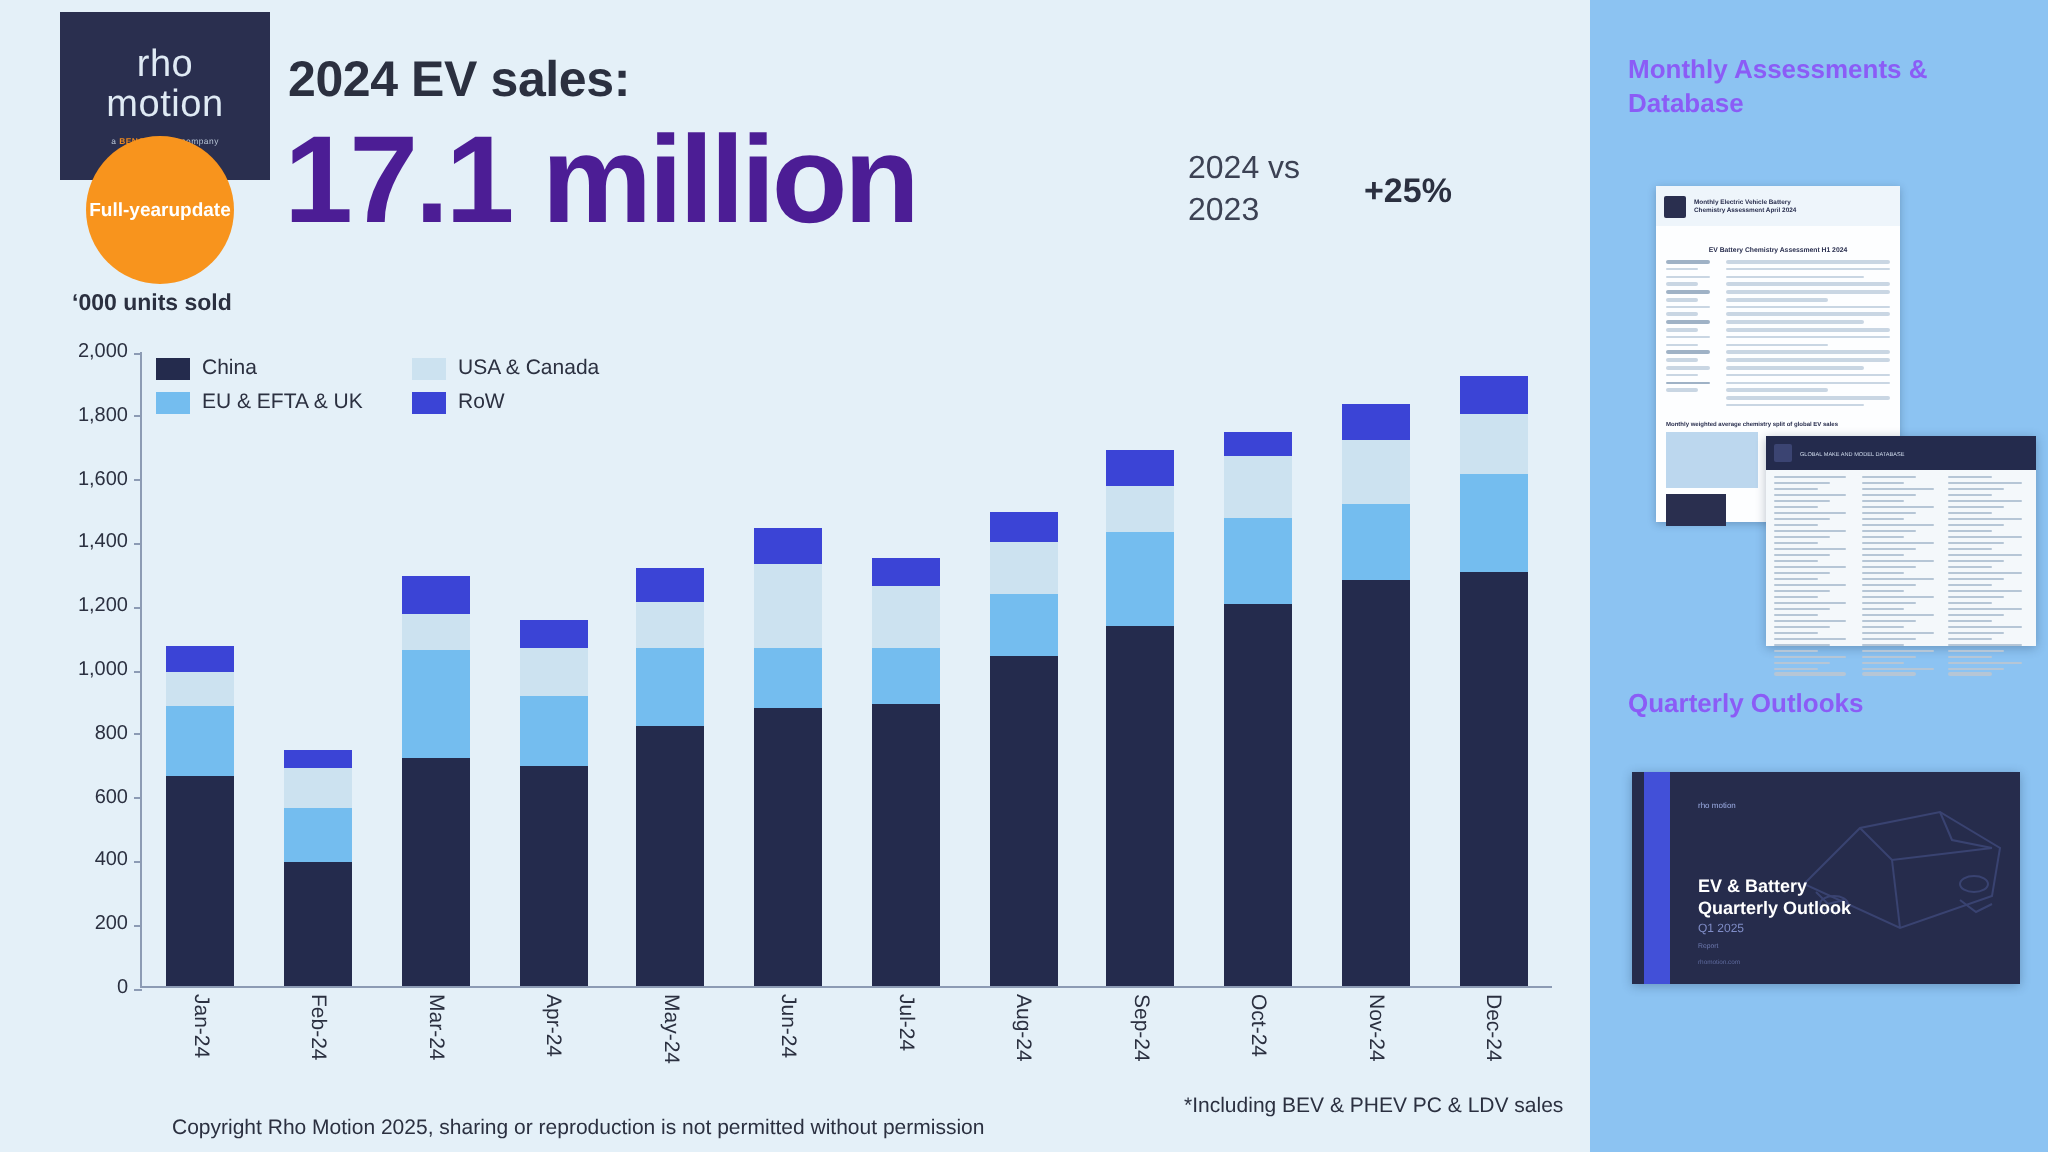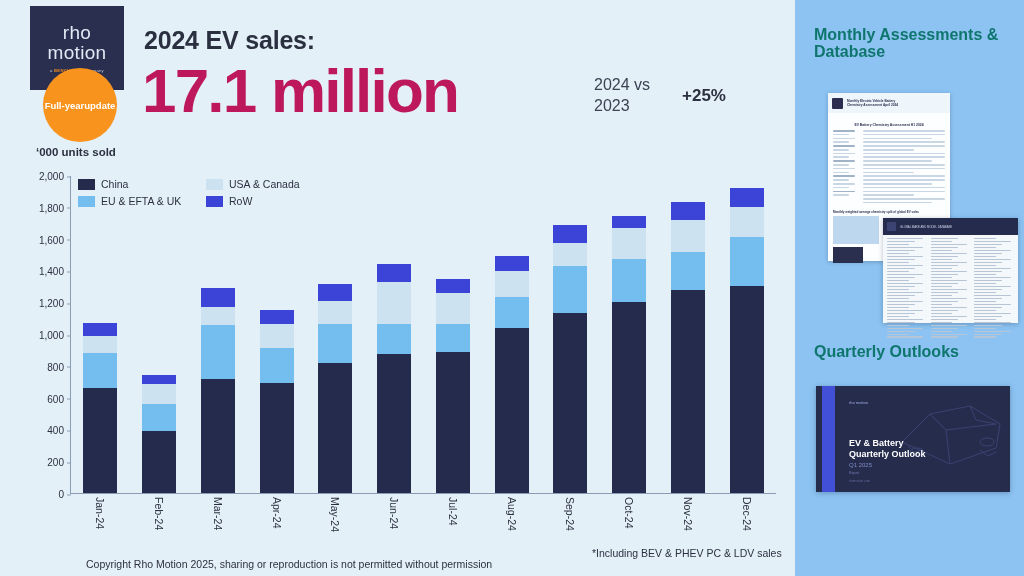--- a/index.html
+++ b/index.html
@@ -16,21 +16,21 @@
     position: absolute; left: 0; top: 0; width: 795px; height: 576px;
     background: #e4f0f8;
   }
   .right-pane {
     position: absolute; left: 795px; top: 0; width: 229px; height: 576px;
     background: #8cc3f2;
   }
 
   
   .logo-box {
-    position: absolute; left: 30px; top: 6px; width: 94px; height: 84px;
+    position: absolute; left: 30px; top: 6px; width: 105px; height: 84px;
     background: #2a2f4f; display: flex; flex-direction: column;
     align-items: center; justify-content: center;
   }
   .logo-rho, .logo-motion {
     color: #dfeaf4; font-size: 19px; line-height: 19px; letter-spacing: .3px;
     font-weight: 400;
   }
   .logo-motion { margin-top: 1px; }
   .logo-tag {
     margin-top: 6px; font-size: 4.2px; color: #b9c6d6; letter-spacing: .25px;
@@ -44,21 +44,21 @@
     font-size: 9.5px; font-weight: 700; line-height: 13px; text-align: center;
   }
 
   
   .headline-sub {
     position: absolute; left: 144px; top: 26px;
     font-size: 25px; font-weight: 700; color: #2b3040; letter-spacing: -.2px;
   }
   .headline-main {
     position: absolute; left: 142px; top: 55px;
-    font-size: 62px; font-weight: 700; color: #be185d; letter-spacing: -1.8px;
+    font-size: 62px; font-weight: 700; color: #4c1d95; letter-spacing: -1.8px;
     line-height: 72px;
   }
   .cmp-label {
     position: absolute; left: 594px; top: 74px; width: 78px;
     font-size: 16px; color: #3c4254; line-height: 21px; 
   }
   .cmp-value {
     position: absolute; left: 682px; top: 86px;
     font-size: 17px; font-weight: 700; color: #2b3040;
   }
@@ -120,21 +120,21 @@
     font-size: 10.5px; color: #2b3040;
   }
   .foot-right {
     position: absolute; left: 592px; top: 547px;
     font-size: 10.5px; color: #2b3040;
   }
 
   
   .rp-title {
     position: absolute; left: 814px; top: 26px; width: 200px;
-    font-size: 16px; font-weight: 700; color: #0f766e; line-height: 17px;
+    font-size: 13px; font-weight: 700; color: #8b5cf6; line-height: 17px;
   }
   .rp-title2 { top: 343px; }
 
   .doc-stack { position: absolute; left: 828px; top: 93px; width: 190px; height: 230px; }
   .doc-page {
     position: absolute; left: 0; top: 0; width: 122px; height: 168px;
     background: #fdfeff; box-shadow: 0 1px 4px rgba(20,40,70,.28);
   }
   .doc-head { height: 20px; background: #eef5fb; display: flex; align-items: center; padding: 0 4px; gap: 4px; }
   .doc-logo-sq { width: 11px; height: 11px; background: #2a2f4f; border-radius: 1px; flex: 0 0 auto;}

